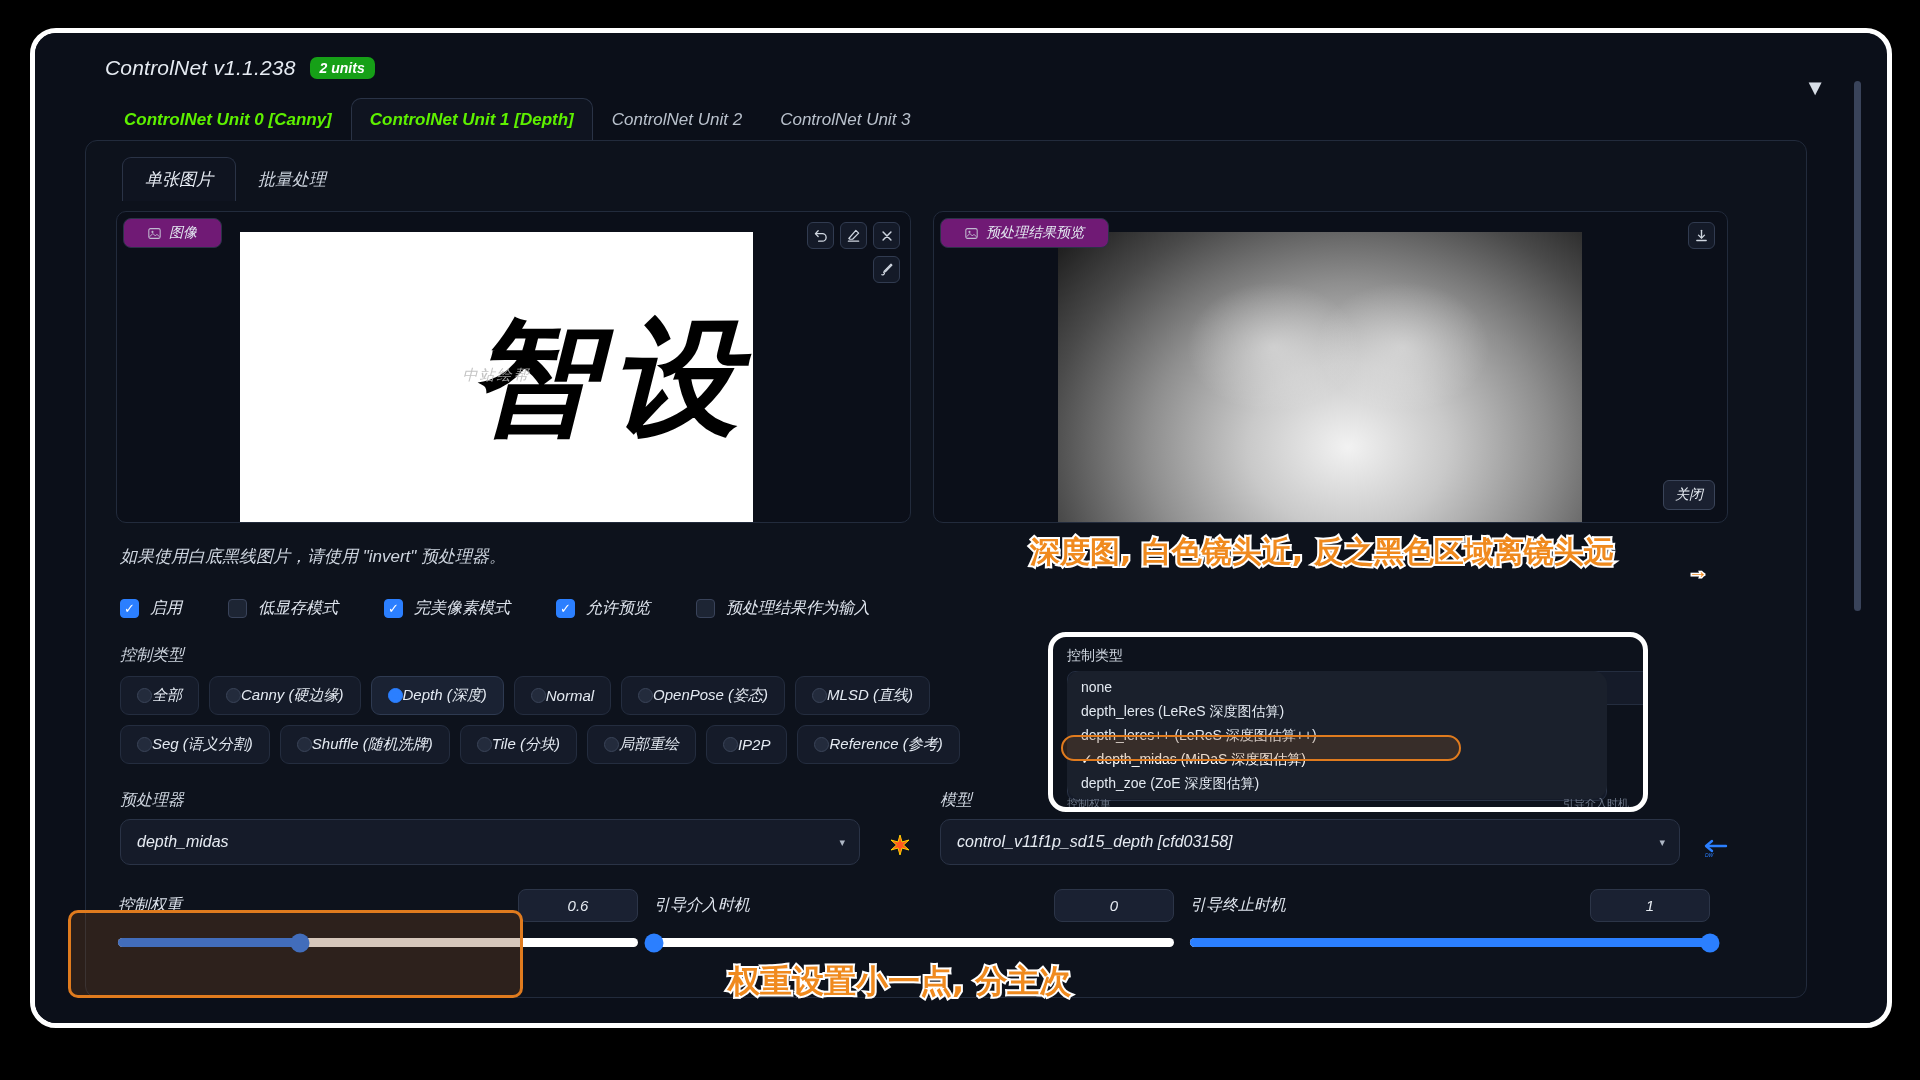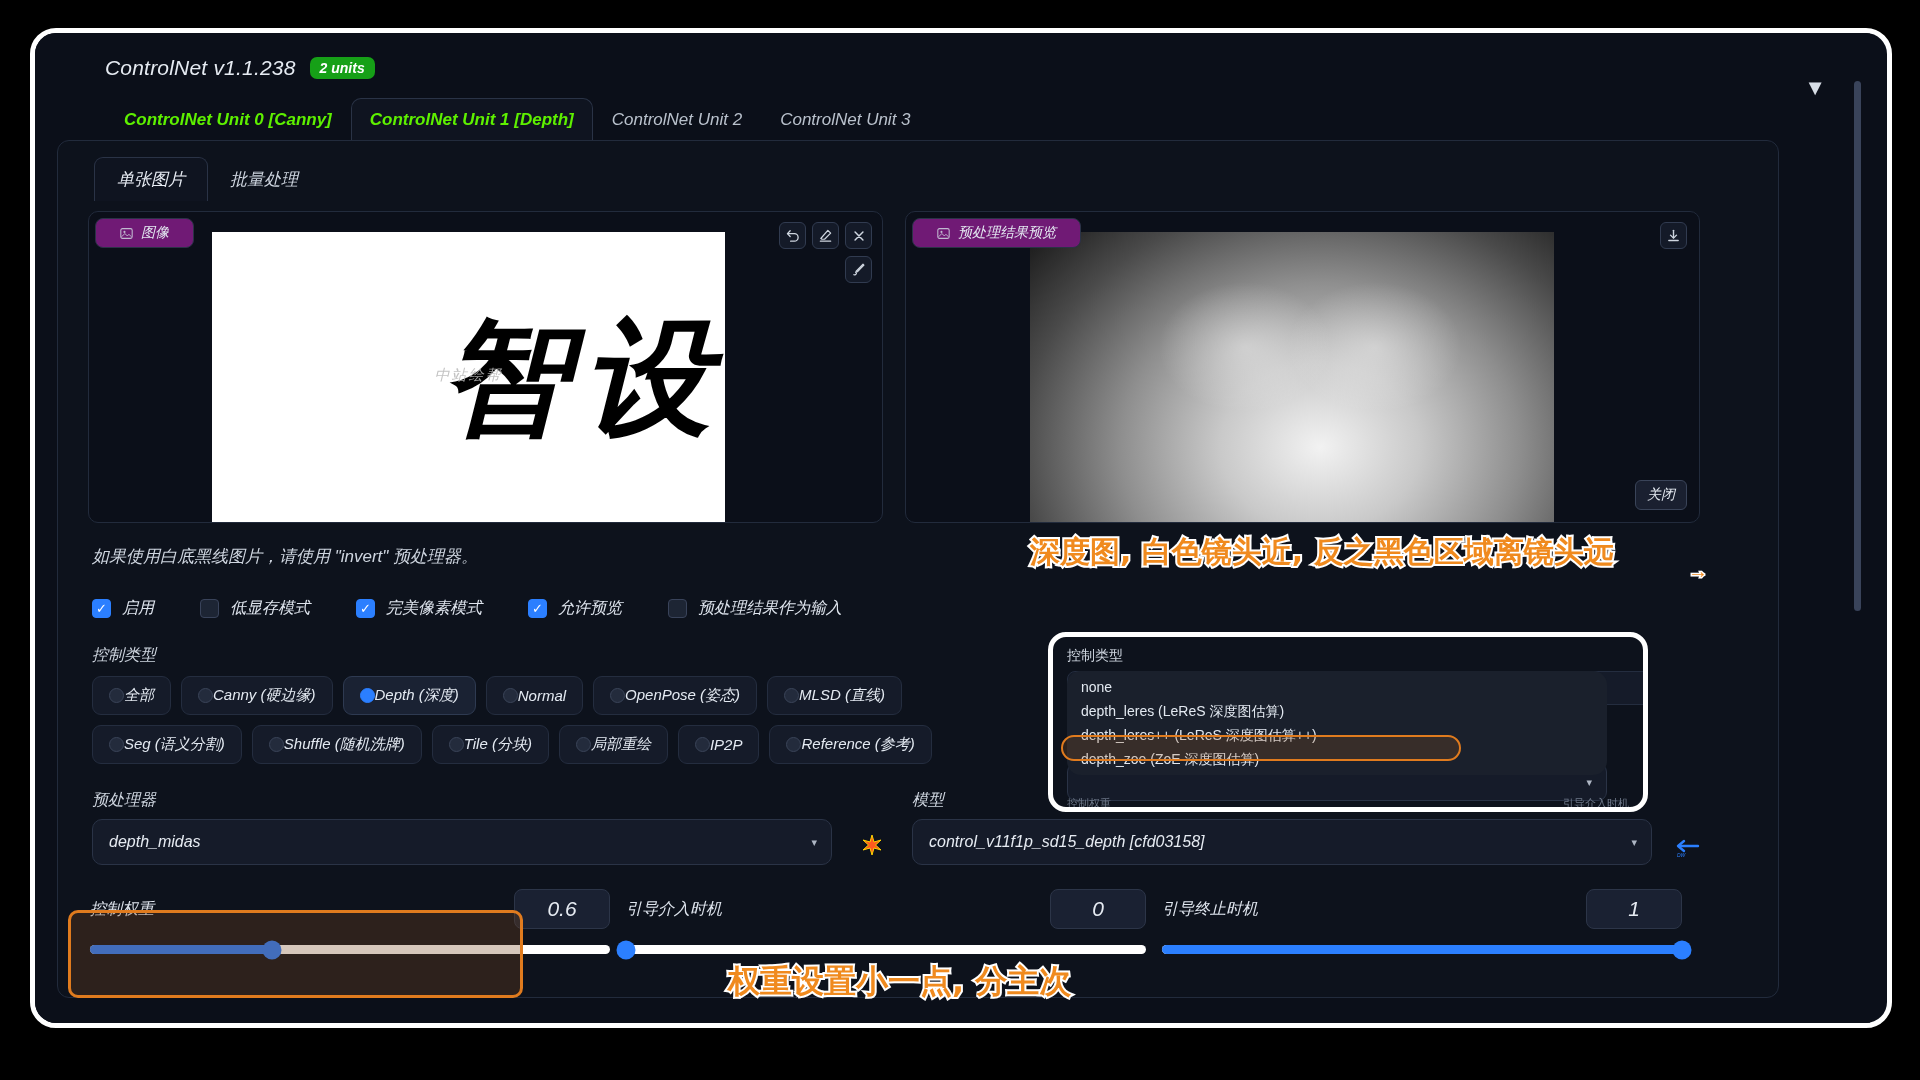--- a/index.html
+++ b/index.html
@@ -65,20 +65,21 @@
   .utab.plain { color:#b9c1cc; font-weight:normal; }
   .utab.active {
     background:#0f1420;
     border: 1px solid #2a3346;
     border-bottom: none;
   }
 
   
   .tab-body {
     margin-top: -1px;
+    margin-left: 28px;
     width: 1722px;
     height: 858px;
     background:#0d121c;
     border: 1px solid #222b3c;
     border-radius: 12px;
     padding: 16px 22px;
     position: relative;
   }
 
   
@@ -206,22 +207,22 @@
   .mid-ico { width: 80px; display:flex; align-items:center; justify-content:center; padding-bottom: 8px; font-size: 22px; }
   .end-ico { width: 70px; display:flex; align-items:center; justify-content:center; padding-bottom: 6px; color:#2b7fff; }
 
   
   .sl-row { display:flex; margin: 24px 0 0 10px; align-items:flex-start; }
   .slider-block { position:relative; }
   .sl-head { display:flex; align-items:center; justify-content:space-between; }
   .sl-label { font-size:16px; color:#dfe5ee; }
   .sl-num {
     background:#1a2132; border:1px solid #2c3span; border:1px solid #2c3548;
-    border-radius:8px; font-size:21px; color:#e6ebf2;
-    padding: 7px 8px; width: 96px; text-align:center;
+    border-radius:8px; font-size:15px; color:#e6ebf2;
+    padding: 7px 8px; width: 120px; text-align:center;
   }
   .track { position:relative; height: 9px; border-radius: 5px; margin-top: 16px; background:#ffffff; }
   .fill { position:absolute; left:0; top:0; height:100%; border-radius:5px; background:#2b7fff; }
   .knob {
     position:absolute; top:50%; transform: translate(-50%,-50%);
     width: 19px; height: 19px; border-radius:50%; background:#2b7fff;
   }
   .sl1 { width: 520px; }
   .sl2 { width: 520px; margin-left: 16px;}
   .sl3 { width: 520px; margin-left: 16px;}
@@ -578,20 +579,21 @@
         <div class="ghost-rad w2"></div>
         <div class="ghost-rad w2"></div>
         <div class="ghost-rad"></div>
         <div class="ghost-rad w2"></div>
       </div>
 
       <div class="dd-list">
         <div class="dd-item">none</div>
         <div class="dd-item">depth_leres (LeReS 深度图估算)</div>
         <div class="dd-item">depth_leres++ (LeReS 深度图估算++)</div>
+        <div class="dd-item sel">✓ depth_midas (MiDaS 深度图估算)</div>
         <div class="dd-item">depth_zoe (ZoE 深度图估算)</div>
       </div>
 
       <div class="dd-sel-ring"></div>
 
       <div class="dd-input">
         <span class="sel-caret">▾</span>
       </div>
 
       <div class="dd-bottom">控制权重</div>

